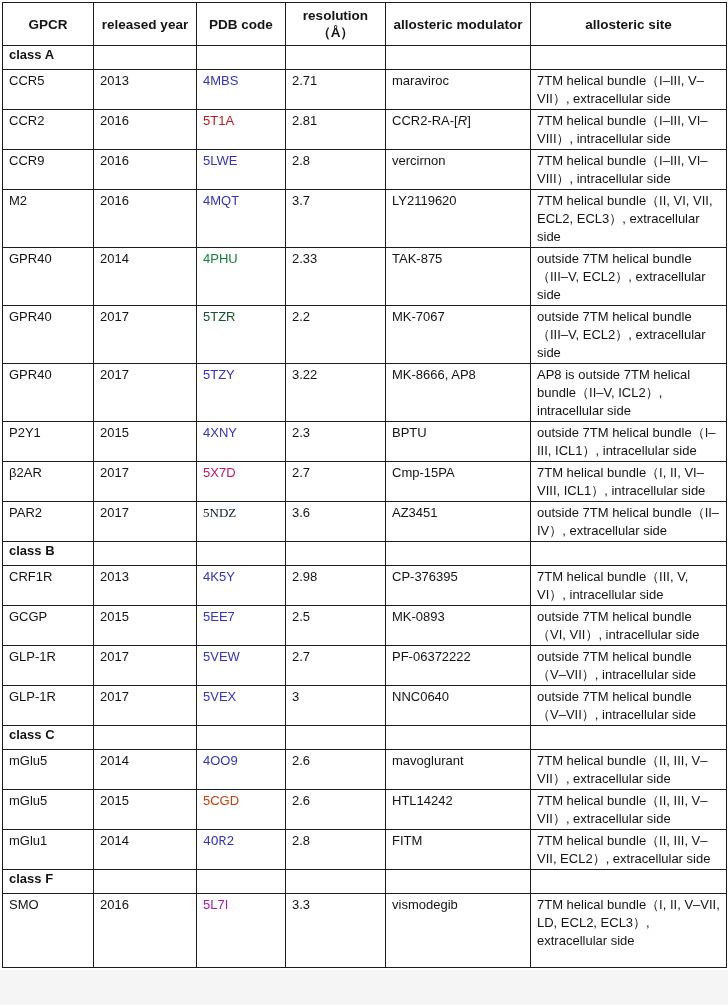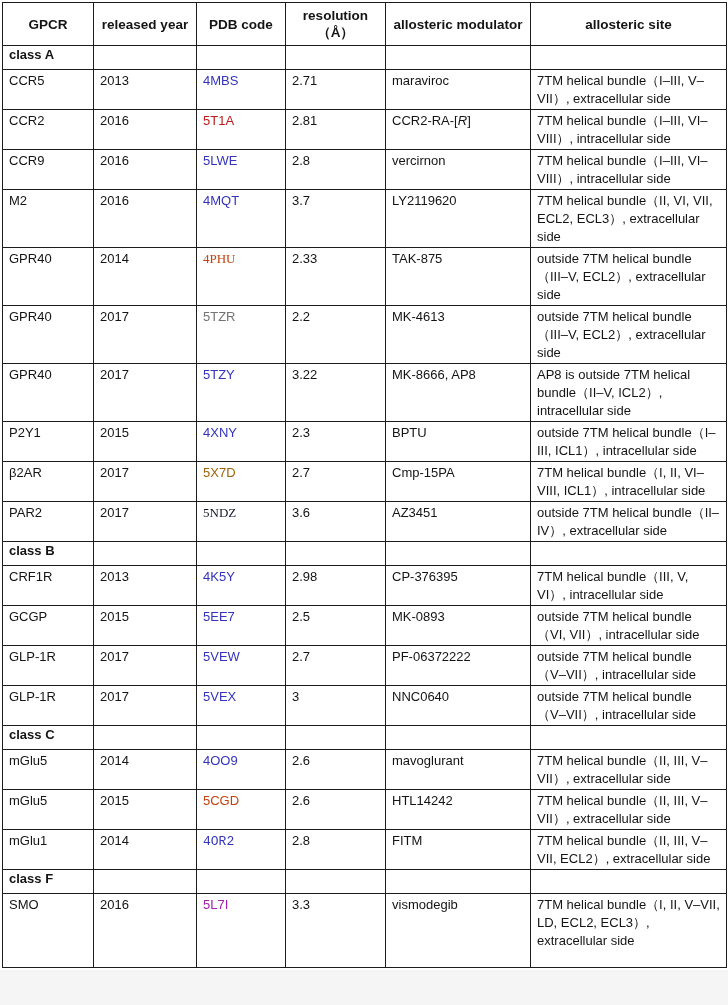--- a/index.html
+++ b/index.html
@@ -120,31 +120,31 @@
           <td>M2</td>
           <td>2016</td>
           <td><span class="pdb-link" style="color: rgb(51, 51, 187);">4MQT</span></td>
           <td>3.7</td>
           <td>LY2119620</td>
           <td>7TM helical bundle（II, VI, VII, ECL2, ECL3）, extracellular side</td>
         </tr>
         <tr class="data-row">
           <td>GPR40</td>
           <td>2014</td>
-          <td><span class="pdb-link" style="color: #c2410c; font-family: Liberation Serif, serif;">4PHU</span></td>
+          <td><span class="pdb-link" style="color: #15803d;">4PHU</span></td>
           <td>2.33</td>
           <td>TAK-875</td>
           <td>outside 7TM helical bundle（III–V, ECL2）, extracellular side</td>
         </tr>
         <tr class="data-row">
           <td>GPR40</td>
           <td>2017</td>
-          <td><span class="pdb-link" style="color: #737373;">5TZR</span></td>
+          <td><span class="pdb-link" style="color: #14532d;">5TZR</span></td>
           <td>2.2</td>
-          <td>MK-4613</td>
+          <td>MK-7067</td>
           <td>outside 7TM helical bundle（III–V, ECL2）, extracellular side</td>
         </tr>
         <tr class="data-row">
           <td>GPR40</td>
           <td>2017</td>
           <td><span class="pdb-link" style="color: rgb(51, 51, 187);">5TZY</span></td>
           <td>3.22</td>
           <td>MK-8666, AP8</td>
           <td>AP8 is outside 7TM helical bundle（II–V, ICL2）, intracellular side</td>
         </tr>
@@ -152,21 +152,21 @@
           <td>P2Y1</td>
           <td>2015</td>
           <td><span class="pdb-link" style="color: rgb(51, 51, 187);">4XNY</span></td>
           <td>2.3</td>
           <td>BPTU</td>
           <td>outside 7TM helical bundle（I–III, ICL1）, intracellular side</td>
         </tr>
         <tr class="data-row">
           <td>β2AR</td>
           <td>2017</td>
-          <td><span class="pdb-link" style="color: #a16207;">5X7D</span></td>
+          <td><span class="pdb-link" style="color: #be185d;">5X7D</span></td>
           <td>2.7</td>
           <td>Cmp-15PA</td>
           <td>7TM helical bundle（I, II, VI–VIII, ICL1）, intracellular side</td>
         </tr>
         <tr class="data-row">
           <td>PAR2</td>
           <td>2017</td>
           <td><span class="pdb-link" style="color: #0f172a; font-family: Liberation Serif, serif;">5NDZ</span></td>
           <td>3.6</td>
           <td>AZ3451</td>

